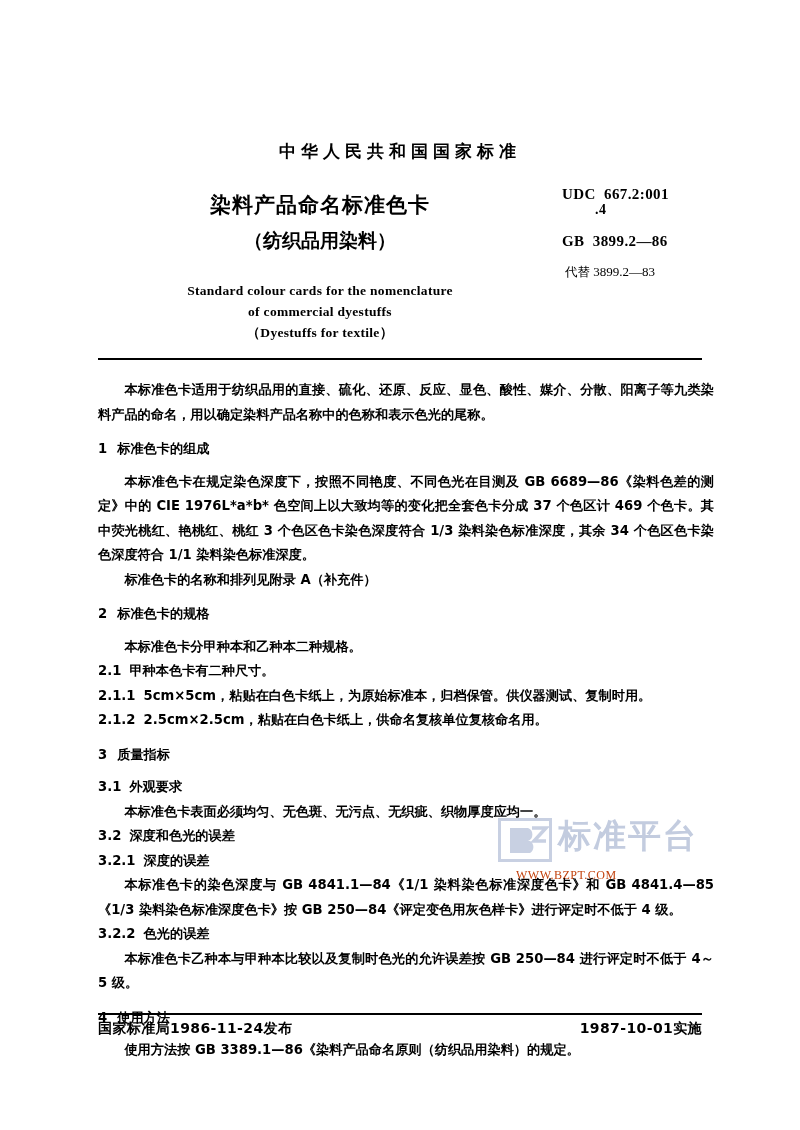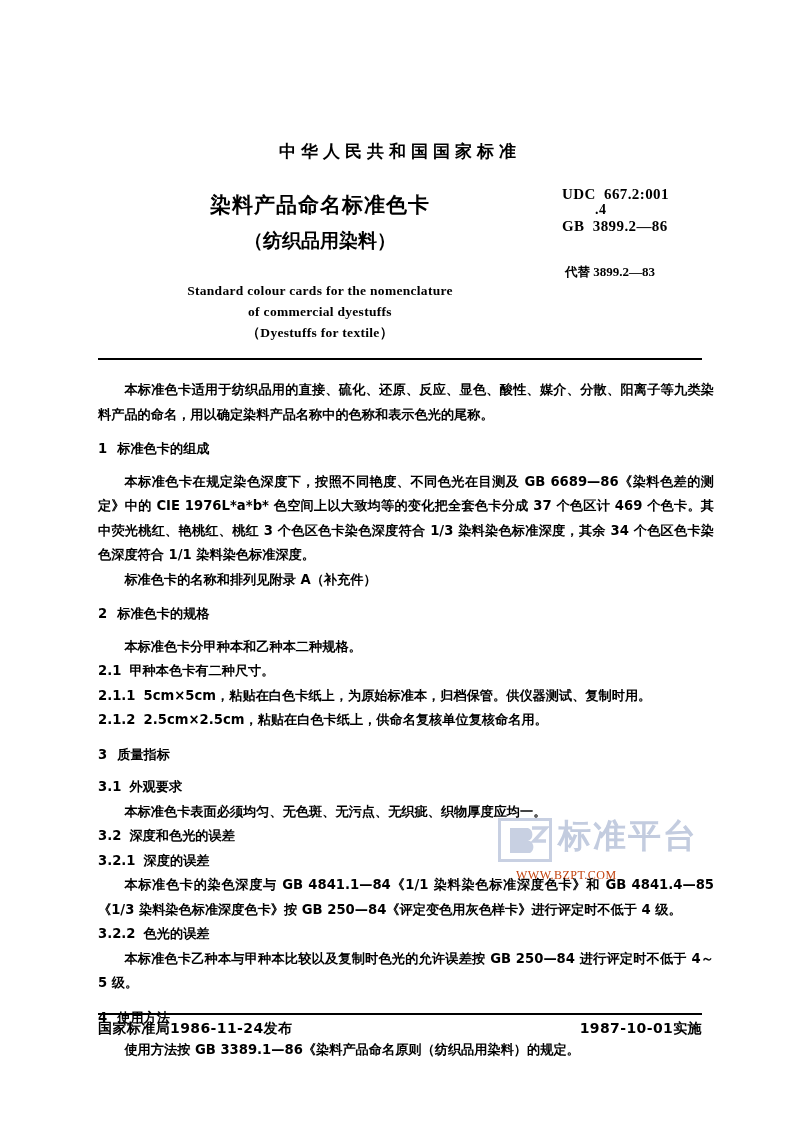--- a/index.html
+++ b/index.html
@@ -117,29 +117,29 @@
     letter-spacing: 0.4px;
   }
   #code-block .udc-line { white-space: nowrap; }
   #code-block .udc-cont {
     margin-left: 33px;
     line-height: 13px;
     font-size: 14px;
   }
   #code-block .gb-line {
     white-space: nowrap;
-    margin-top: 2px;
+    margin-top: 17px;
   }
   #replaces {
     position: absolute;
     left: 565px;
     top: 264px;
     font-family: "Liberation Serif", "DejaVu Serif", serif;
     font-size: 13px;
-    font-weight: bold;
+    font-weight: normal;
     white-space: nowrap;
   }
   #replaces .cn {
     font-family: "DejaVu Sans", "Liberation Sans", sans-serif;
     font-size: 12.5px;
   }
 
   #rule-top {
     position: absolute;
     left: 98px;

